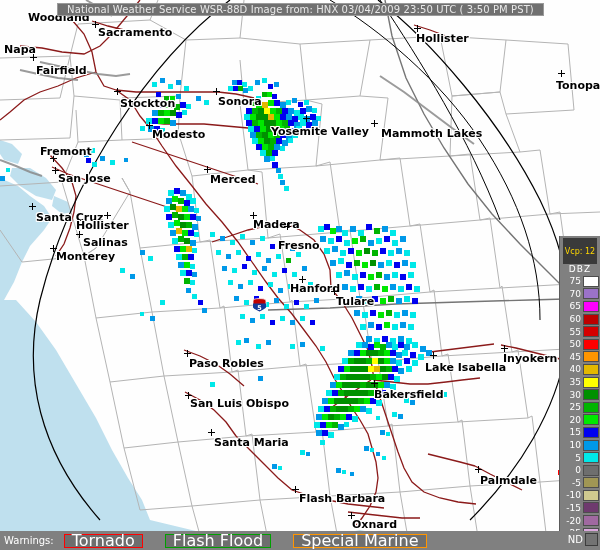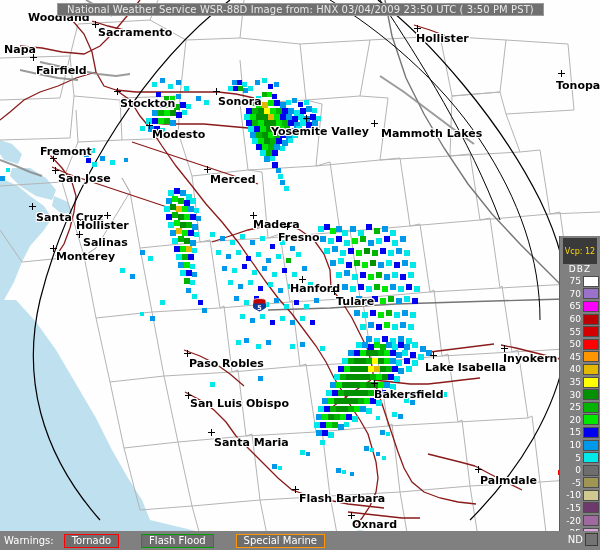--- a/index.html
+++ b/index.html
@@ -43,21 +43,21 @@
   #warnbar{
     position:absolute;left:0;top:531px;width:600px;height:19px;
     background:#808080;display:flex;align-items:center;box-sizing:border-box;
   }
   #warnlabel{font-size:10px;color:#ffffff;margin-left:4px;margin-right:10px;white-space:nowrap;}
   .warnbtn{
     height:14px;display:flex;align-items:center;justify-content:center;
     padding:0 7px;margin-right:22px;background:#6e6e6e;
     border:1px solid #000;box-sizing:border-box;
   }
-  .warnbtn span{font-size:10px;color:#ffffff;white-space:nowrap;line-height:11px;}
+  .warnbtn span{font-size:16px;color:#ffffff;white-space:nowrap;line-height:11px;}
   #nd-right{position:absolute;right:2px;top:2px;display:flex;align-items:center;}
   #nd-right .ndtxt{font-size:10px;color:#ffffff;margin-right:2px;}
   #nd-right .ndsw{width:13px;height:13px;background:#737373;border:1px solid #3c3c3c;box-sizing:border-box;}
 
   
   .city{
     position:absolute;font-family:"DejaVu Sans",sans-serif;font-size:11px;
     font-weight:bold;color:#000000;white-space:nowrap;line-height:11px;
     text-shadow: 1px 0 0 #fff, -1px 0 0 #fff, 0 1px 0 #fff, 0 -1px 0 #fff,
                  1px 1px 0 #fff, -1px -1px 0 #fff, 1px -1px 0 #fff, -1px 1px 0 #fff;
@@ -782,21 +782,21 @@
         <div class="city" style="left: 210px; top: 174px;">Merced</div>
         <div class="cross" style="left: 29px; top: 203px;"></div>
         <div class="city" style="left: 36px; top: 212px;">Santa Cruz</div>
         <div class="cross" style="left: 104px; top: 212px;"></div>
         <div class="city" style="left: 76px; top: 220px;">Hollister</div>
         <div class="cross" style="left: 250px; top: 212px;"></div>
         <div class="city" style="left: 253px; top: 219px;">Madera</div>
         <div class="cross" style="left: 76px; top: 231px;"></div>
         <div class="city" style="left: 83px; top: 237px;">Salinas</div>
         <div class="cross" style="left: 284px; top: 223px;"></div>
-        <div class="city" style="left: 278px; top: 232px;">Fresno</div>
+        <div class="city" style="left: 278px; top: 240px;">Fresno</div>
         <div class="cross" style="left: 50px; top: 245px;"></div>
         <div class="city" style="left: 56px; top: 251px;">Monterey</div>
         <div class="cross" style="left: 299px; top: 276px;"></div>
         <div class="city" style="left: 290px; top: 283px;">Hanford</div>
         <div class="cross" style="left: 331px; top: 288px;"></div>
         <div class="city" style="left: 336px; top: 296px;">Tulare</div>
         <div class="cross" style="left: 184px; top: 350px;"></div>
         <div class="city" style="left: 189px; top: 358px;">Paso Robles</div>
         <div class="cross" style="left: 430px; top: 352px;"></div>
         <div class="city" style="left: 425px; top: 362px;">Lake Isabella</div>

